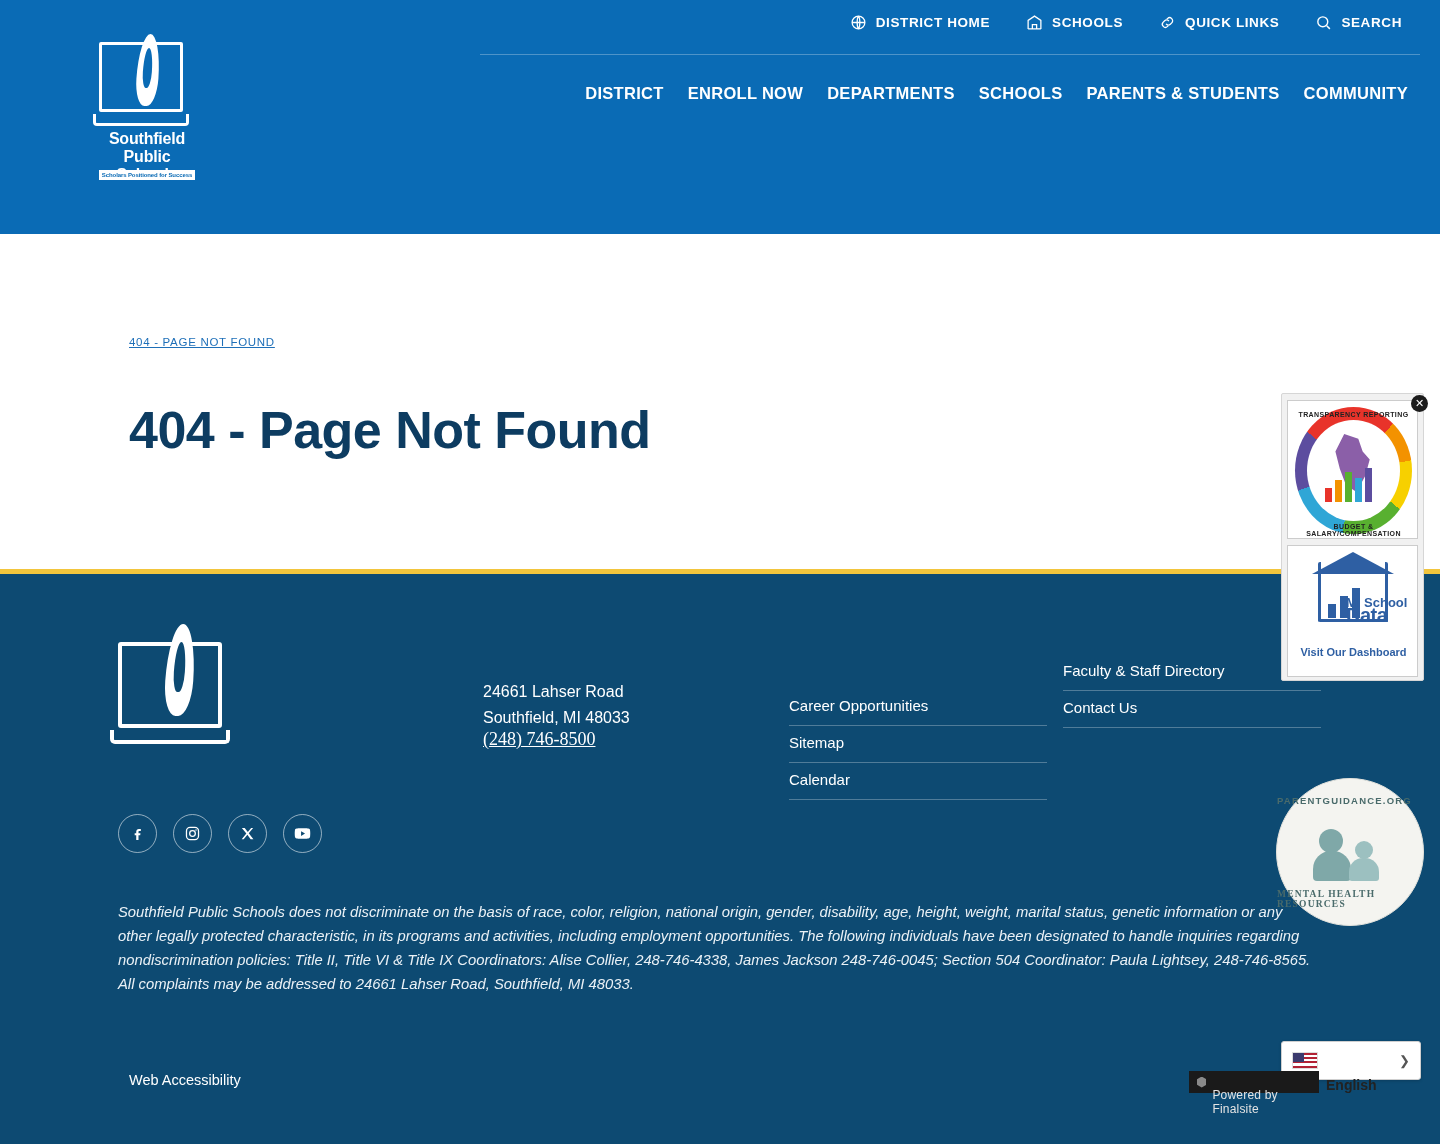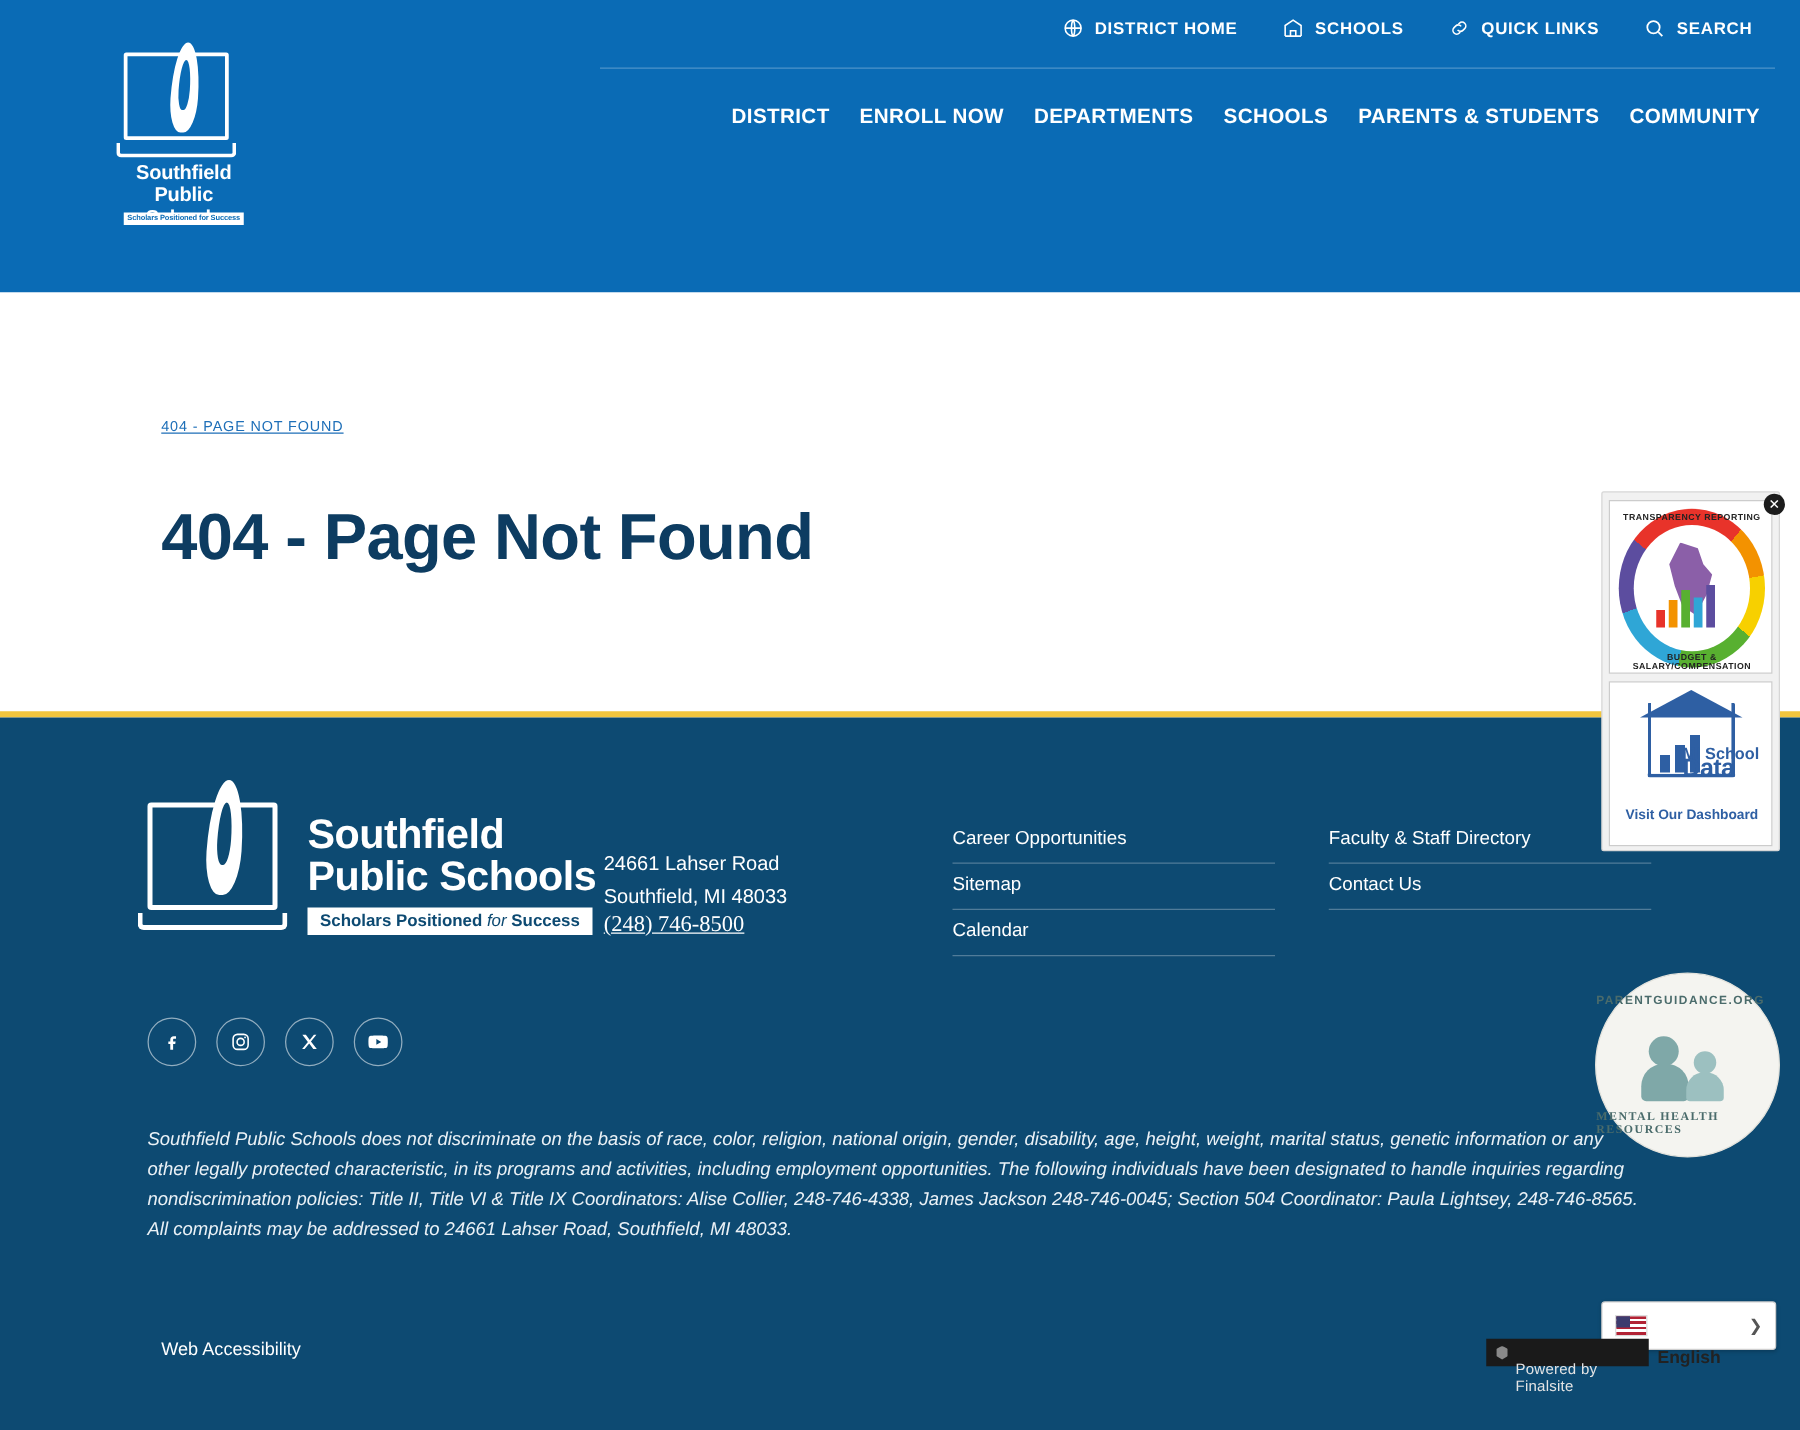--- a/index.html
+++ b/index.html
@@ -229,21 +229,21 @@
   .f-phone {
     position: absolute;
     left: 483px; top: 155px;
     font-size: 18px;
     text-decoration: underline;
     cursor: pointer;
     font-family: Liberation Serif, serif;
   }
 
   .f-links { position: absolute; top: 80px; }
-  .f-col1 { left: 762px; width: 258px; }
+  .f-col1 { left: 789px; width: 258px; margin-top: 35px; }
   .f-col2 { left: 1063px; width: 258px; }
   .f-link {
     display: block;
     font-size: 15px;
     padding: 8px 0 11px 0;
     border-bottom: 1px solid rgba(255,255,255,0.28);
     color: #ffffff;
     text-decoration: none;
     cursor: pointer;
   }
@@ -550,31 +550,20 @@
 <div class="gold-bar"></div>
 
 <div class="footer">
 
   <div class="f-logo">
     <div class="f-logo-mark">
       <div class="f-screen"></div>
       <div class="f-flame"></div>
       <div class="f-base"></div>
     </div>
-    <div class="f-logo-text">
-      <div class="f-logo-name">
-        <span>Southfield</span><br>
-        <span>Public Schools</span>
-      </div>
-      <div class="f-logo-tag">
-        <span>Scholars Positioned</span>
-        <i>for</i>
-        <span>Success</span>
-      </div>
-    </div>
   </div>
 
   <div class="f-address">
     <div>24661 Lahser Road</div>
     <div>Southfield, MI  48033</div>
   </div>
   <a class="f-phone">(248) 746-8500</a>
 
   <div class="f-links f-col1">
     <a class="f-link">Career Opportunities</a>

